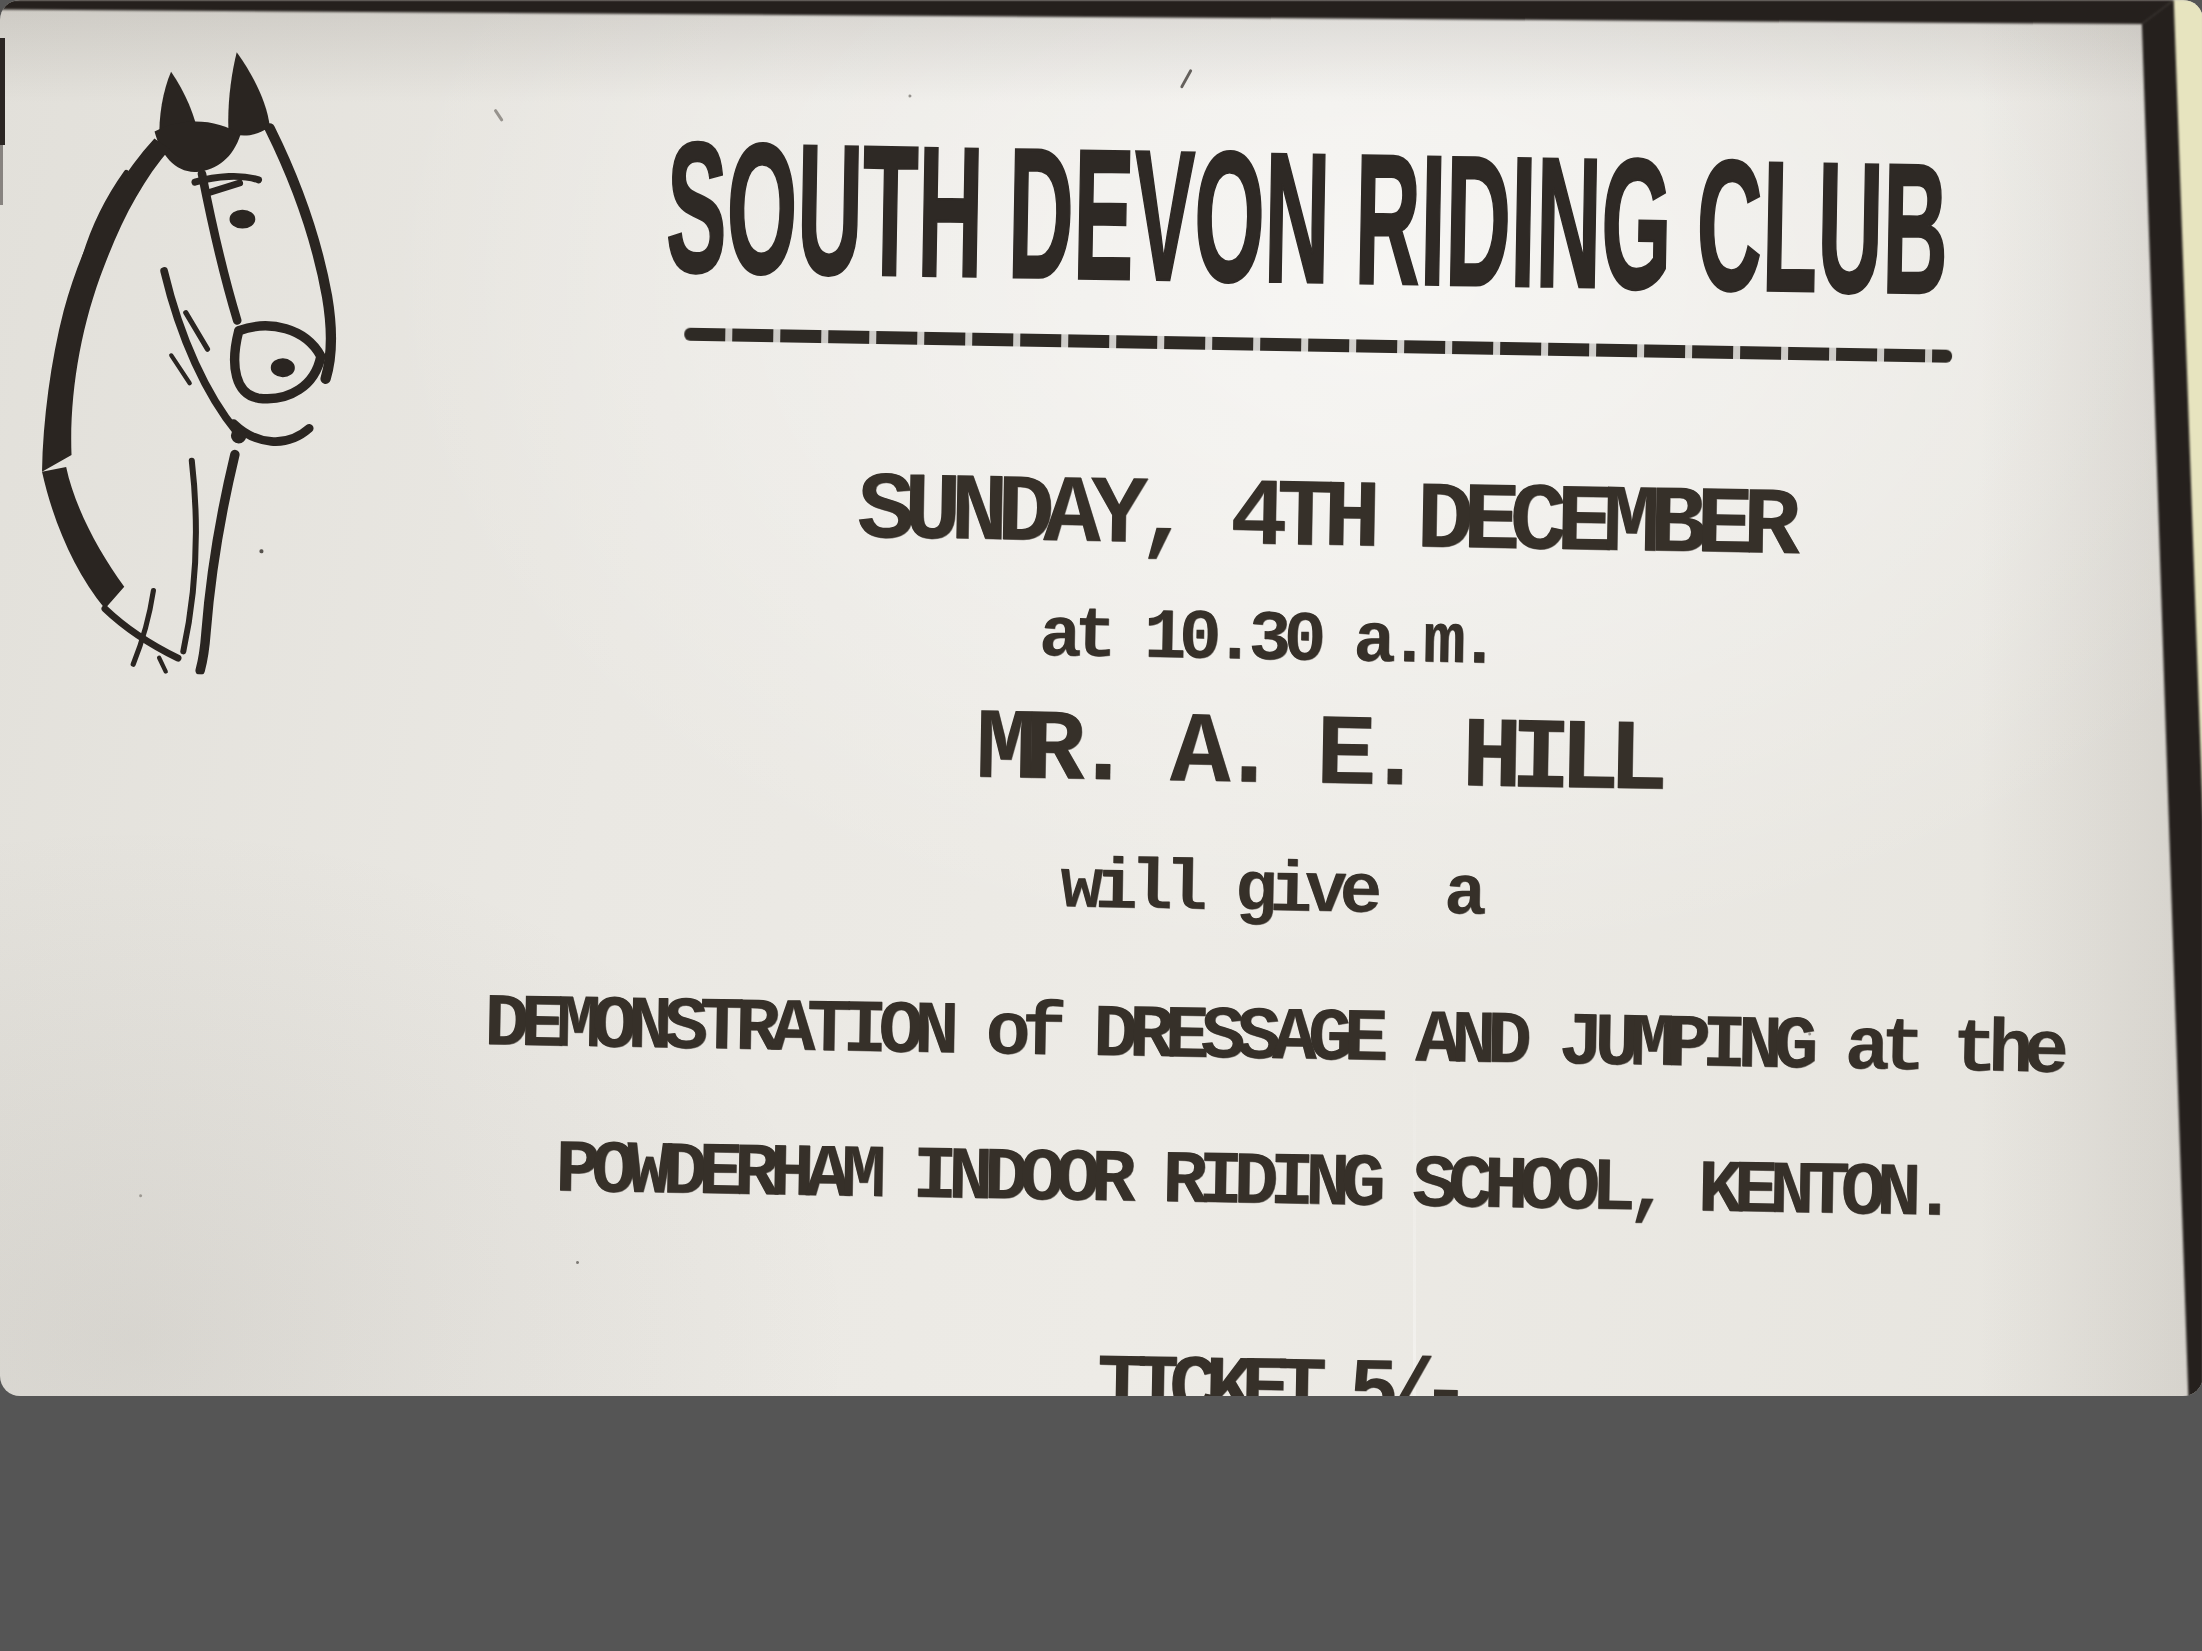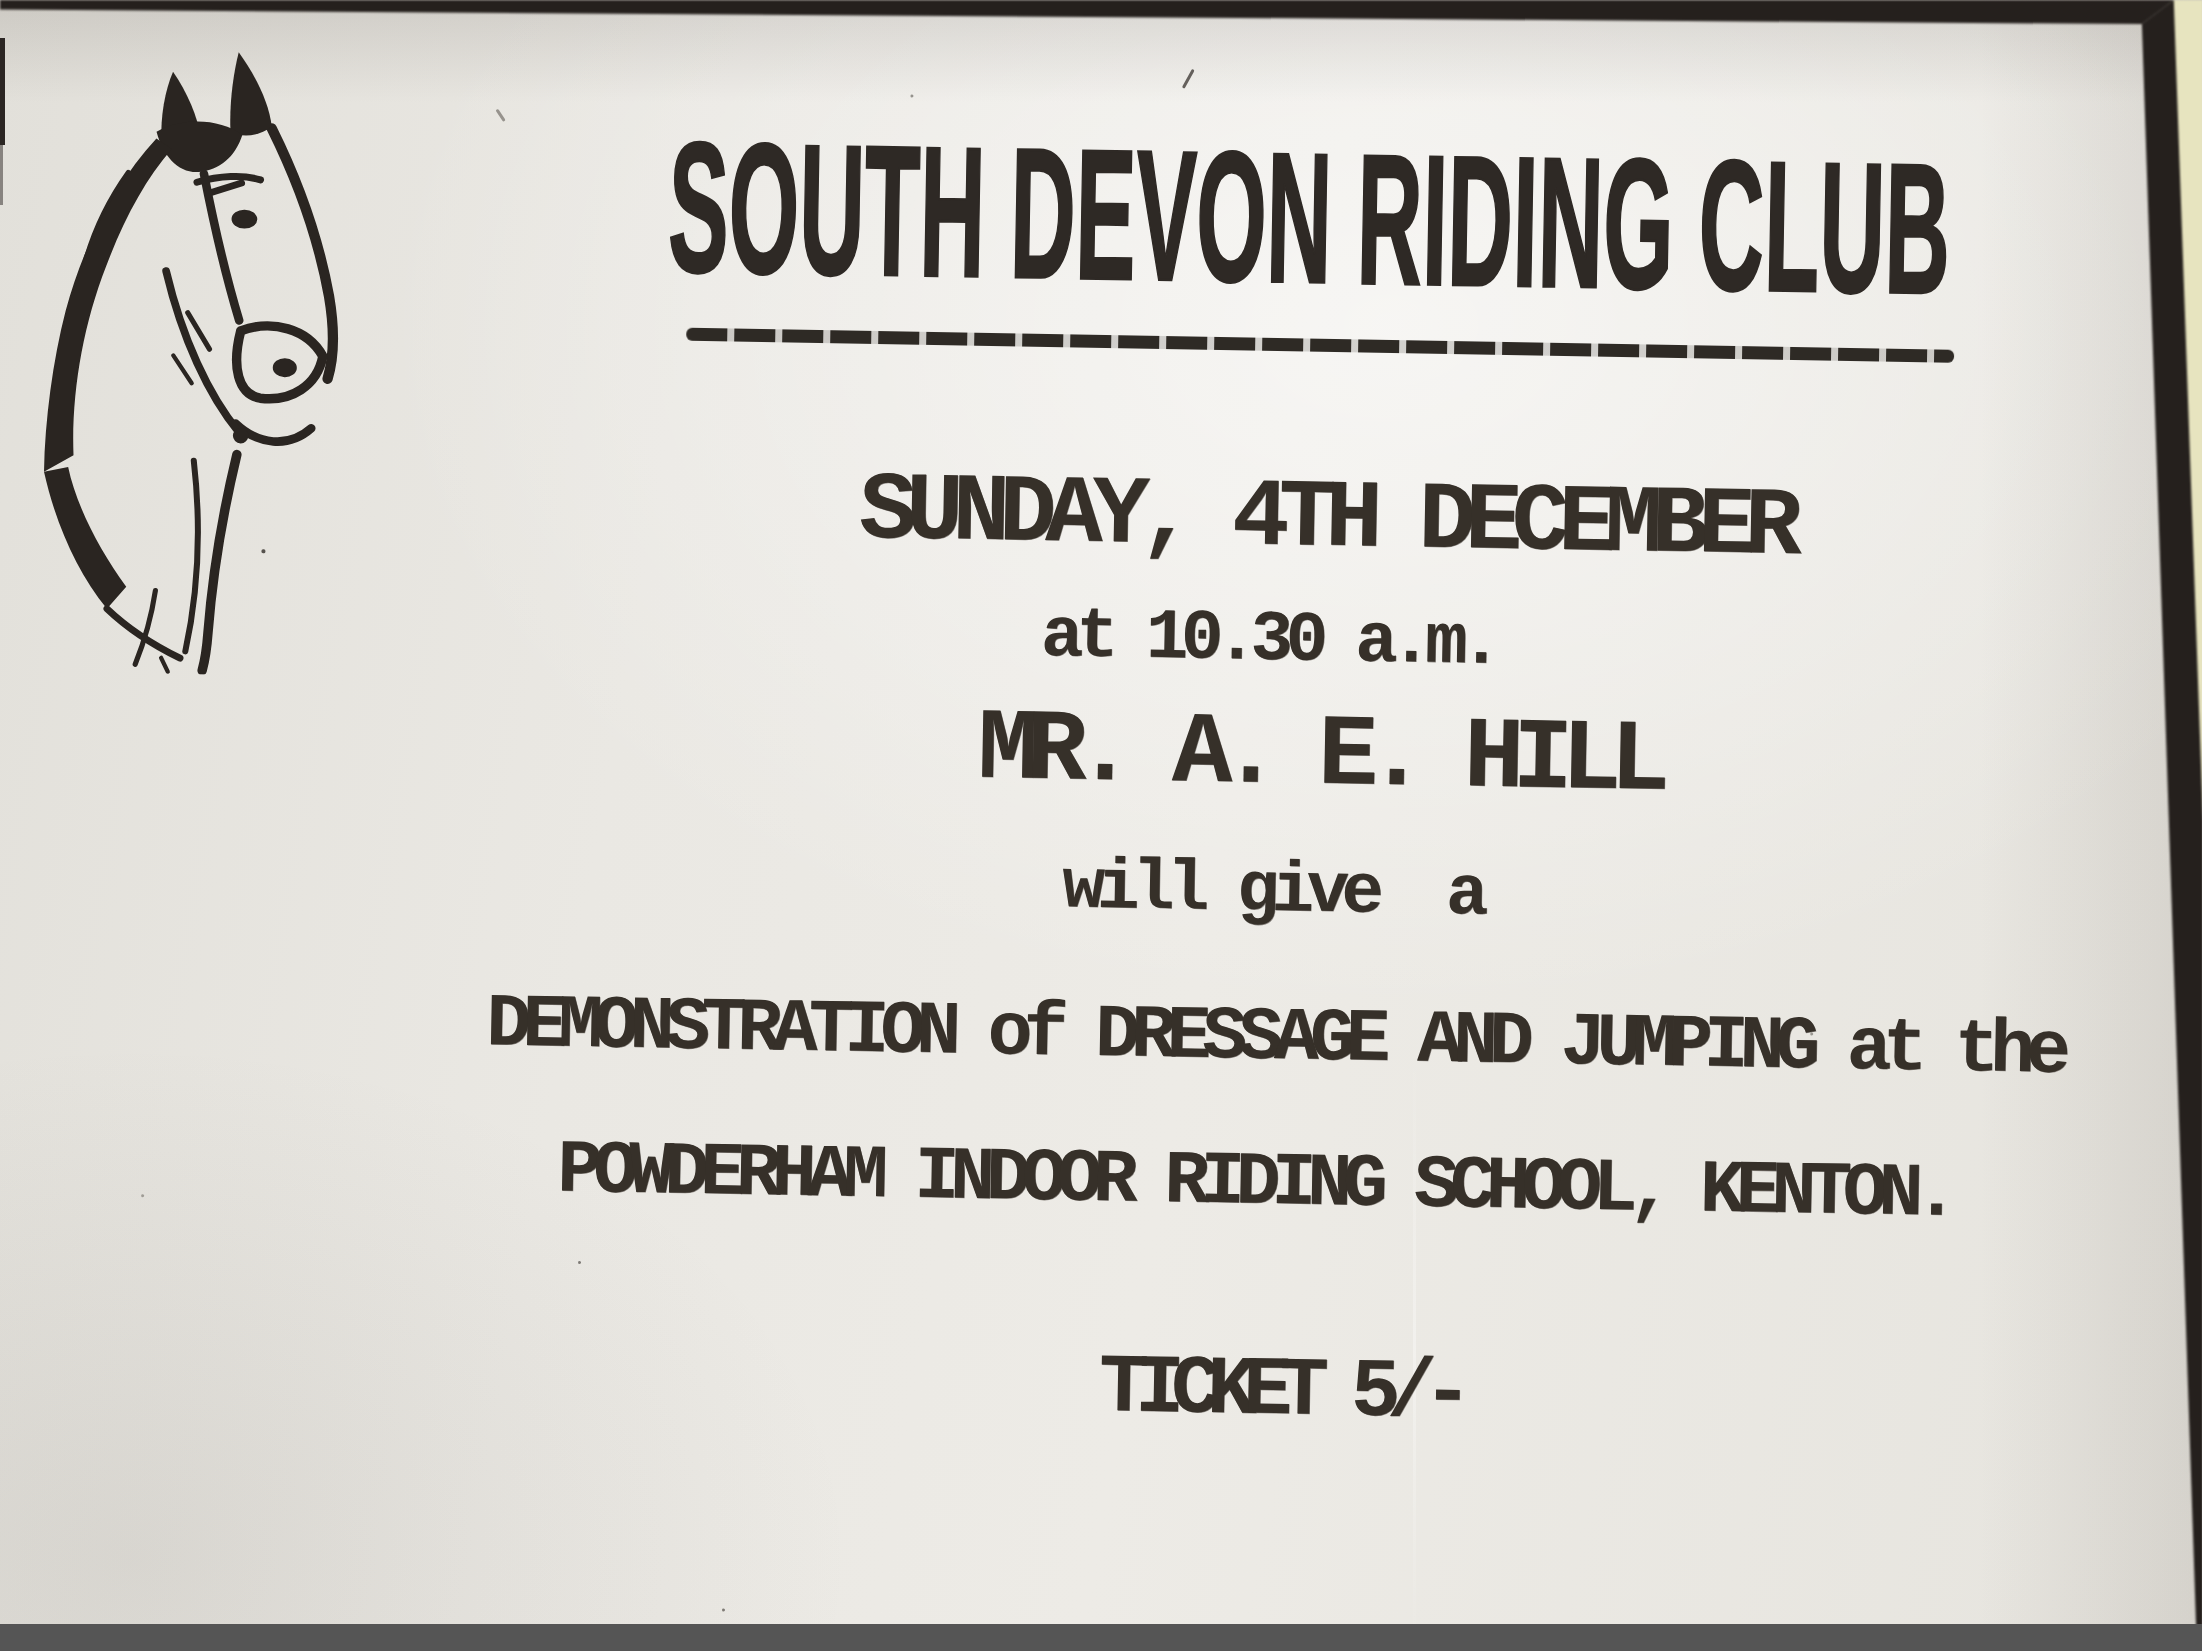--- a/index.html
+++ b/index.html
@@ -1,22 +1,23 @@
 <!DOCTYPE html>
 <html style="font-size:13.8px"><head>
 <meta charset="utf-8">
 <style>
   html,body{margin:0;padding:0;background:#555;}
   .photo{
-    position:relative;width:2203px;height:1624px;overflow:hidden;
+    position:relative;width:2203px;height:1396px;overflow:hidden;
     background:
       radial-gradient(1635px 1118px at 63% 20%, rgba(255,255,255,0.55), rgba(255,255,255,0) 62%),
       radial-gradient(1205px 860px at 6% 96%, rgba(88,82,74,0.10), rgba(88,82,74,0) 60%),
       linear-gradient(100deg,#e2e0da 0%,#eae8e3 30%,#edebe6 55%,#e6e4de 100%);
     font-family:"Liberation Sans",sans-serif;
+    border-radius:20px;
   }
   .content{position:absolute;inset:0;transform:rotate(1deg);transform-origin:50% 50%;}
   
   .tw{
     position:absolute;transform:translateX(-50%);white-space:pre;line-height:1;
     font-family:"Liberation Mono","DejaVu Sans Mono",monospace;font-weight:700;
     color:#363029;text-shadow:0.5px 0.5px 0.5px rgba(54,48,41,0.55);
   }
   .l-date     {left:1320px;top:468px; font-size:96px;letter-spacing:-11px;}
   .l-time     {left:1265px;top:602px; font-size:71px; letter-spacing:-7.7px;}

